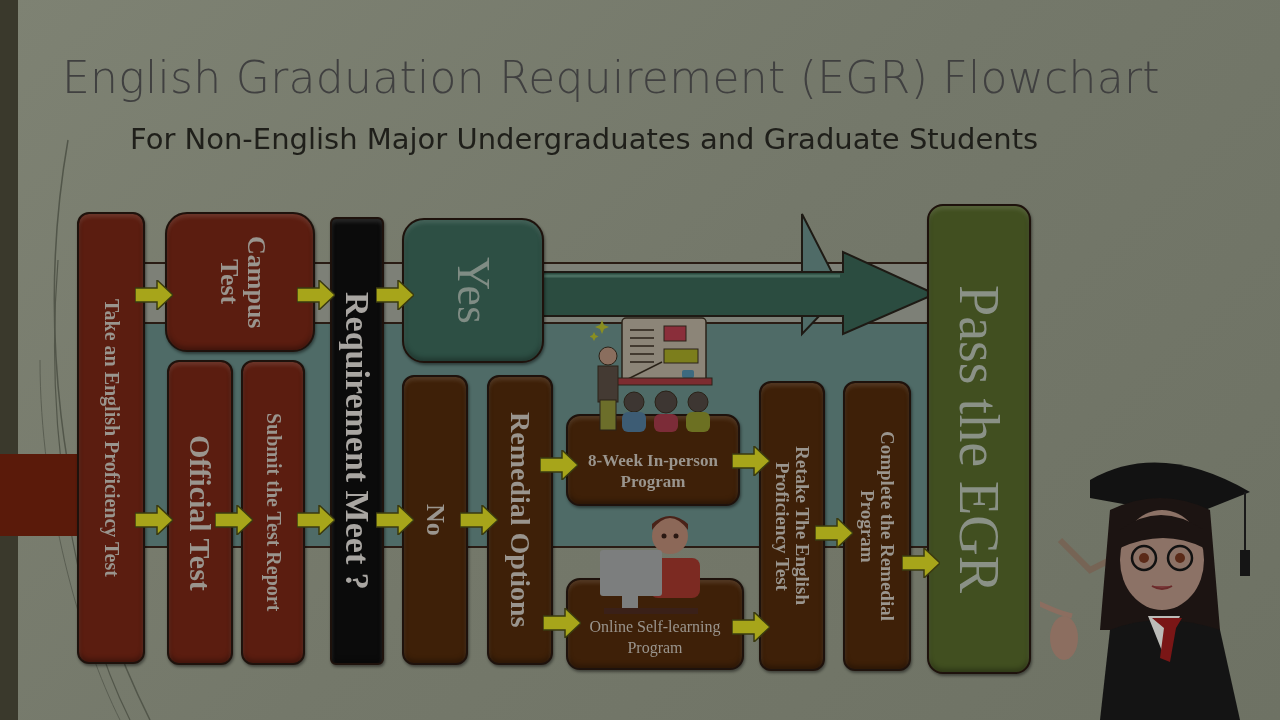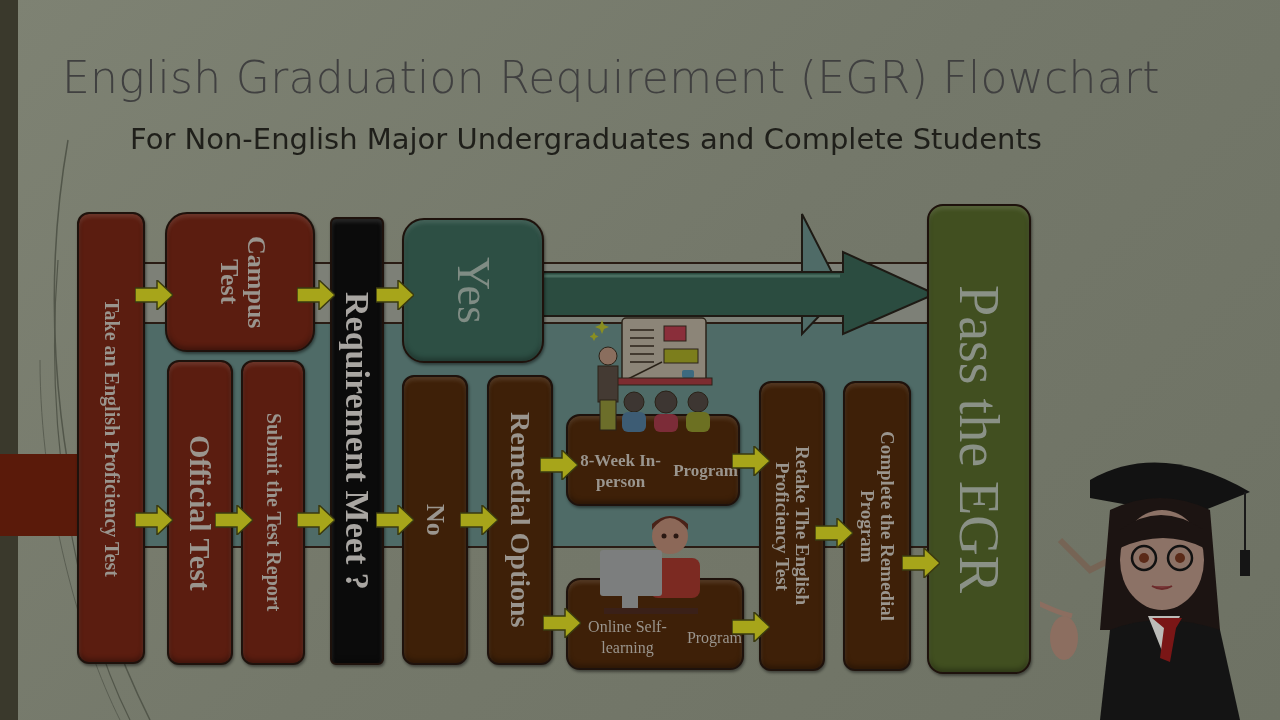--- a/index.html
+++ b/index.html
@@ -56,21 +56,21 @@
 
 <svg class="deco-lines" viewBox="0 0 200 720">
   <path d="M68 140 C 40 300, 50 520, 150 720" stroke="#52564a" stroke-width="1.5" fill="none"></path>
   <path d="M58 260 C 45 420, 70 600, 130 720" stroke="#52564a" stroke-width="1.2" fill="none"></path>
   <path d="M40 360 C 40 500, 80 640, 120 720" stroke="#5a5e52" stroke-width="1" fill="none"></path>
 </svg>
 
 <div class="left-red"></div>
 
 <div class="title">English Graduation Requirement (EGR) Flowchart</div>
-<div class="subtitle">For Non-English Major Undergraduates and Complete Students</div>
+<div class="subtitle">For Non-English Major Undergraduates and Graduate Students</div>
 
 <div class="band band-light" style="left:140px;top:262px;width:790px;height:62px;"></div>
 <div class="band band-teal" style="left:140px;top:322px;width:790px;height:226px;"></div>
 
 <svg class="big-arrow" viewBox="0 0 400 130">
   <polygon points="262,2 262,122 302,80" fill="#4f6b67" stroke="#1e1a14" stroke-width="2"></polygon>
   <polygon points="0,60 303,60 303,40 395,82 303,122 303,104 0,104" fill="#2b4c40" stroke="#1e1a14" stroke-width="2"></polygon>
   <line x1="2" y1="64" x2="300" y2="64" stroke="#4a6e60" stroke-width="3"></line>
 </svg>
 
@@ -99,26 +99,26 @@
 </div>
 
 <div class="box brown" style="left:402px;top:375px;width:66px;height:290px;font-size:26px;">
   <span class="vtext">No</span>
 </div>
 
 <div class="box brown" style="left:487px;top:375px;width:66px;height:290px;font-size:28px;">
   <span class="vtext">Remedial Options</span>
 </div>
 
-<div class="box brown" style="left:566px;top:414px;width:174px;height:92px;border-radius:14px;font-size:17px;flex-direction:row;padding-top:22px;line-height:1.25;">
+<div class="box brown" style="left:566px;top:414px;width:174px;height:92px;border-radius:14px;font-size:17px;flex-direction:column;padding-top:22px;line-height:1.25;">
   <span>8-Week In-person</span>
   <span>Program</span>
 </div>
 
-<div class="box brown" style="left:566px;top:578px;width:178px;height:92px;border-radius:14px;font-size:16px;font-weight:normal;flex-direction:row;padding-top:28px;line-height:1.3;">
+<div class="box brown" style="left:566px;top:578px;width:178px;height:92px;border-radius:14px;font-size:16px;font-weight:normal;flex-direction:column;padding-top:28px;line-height:1.3;">
   <span>Online Self-learning</span>
   <span>Program</span>
 </div>
 
 <div class="box brown" style="left:759px;top:381px;width:66px;height:290px;font-size:19px;">
   <span class="vtext" style="text-align:center;"><span>Retake The English</span><br><span>Proficiency Test</span></span>
 </div>
 
 <div class="box brown" style="left:843px;top:381px;width:68px;height:290px;font-size:19px;">
   <span class="vtext" style="text-align:center;"><span>Complete the  Remedial</span><br><span>Program</span></span>

